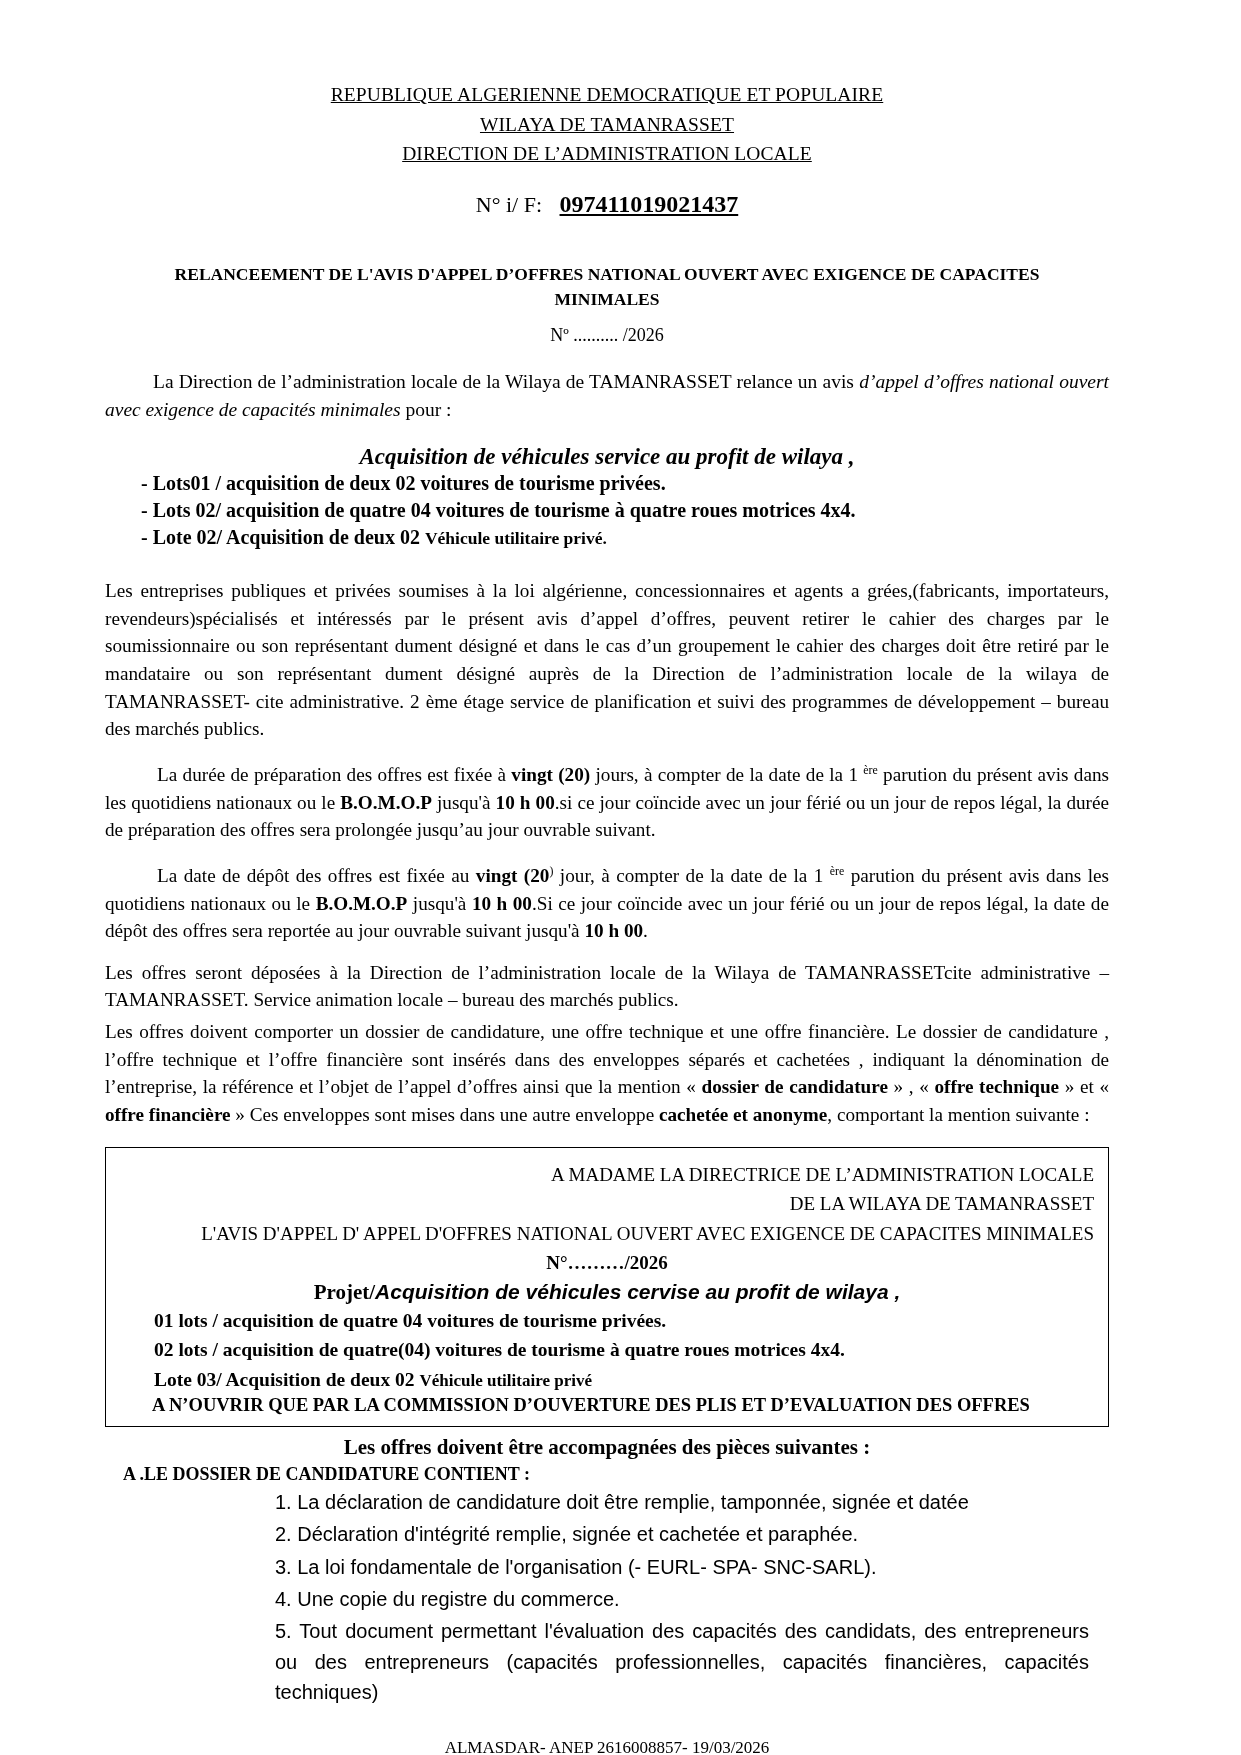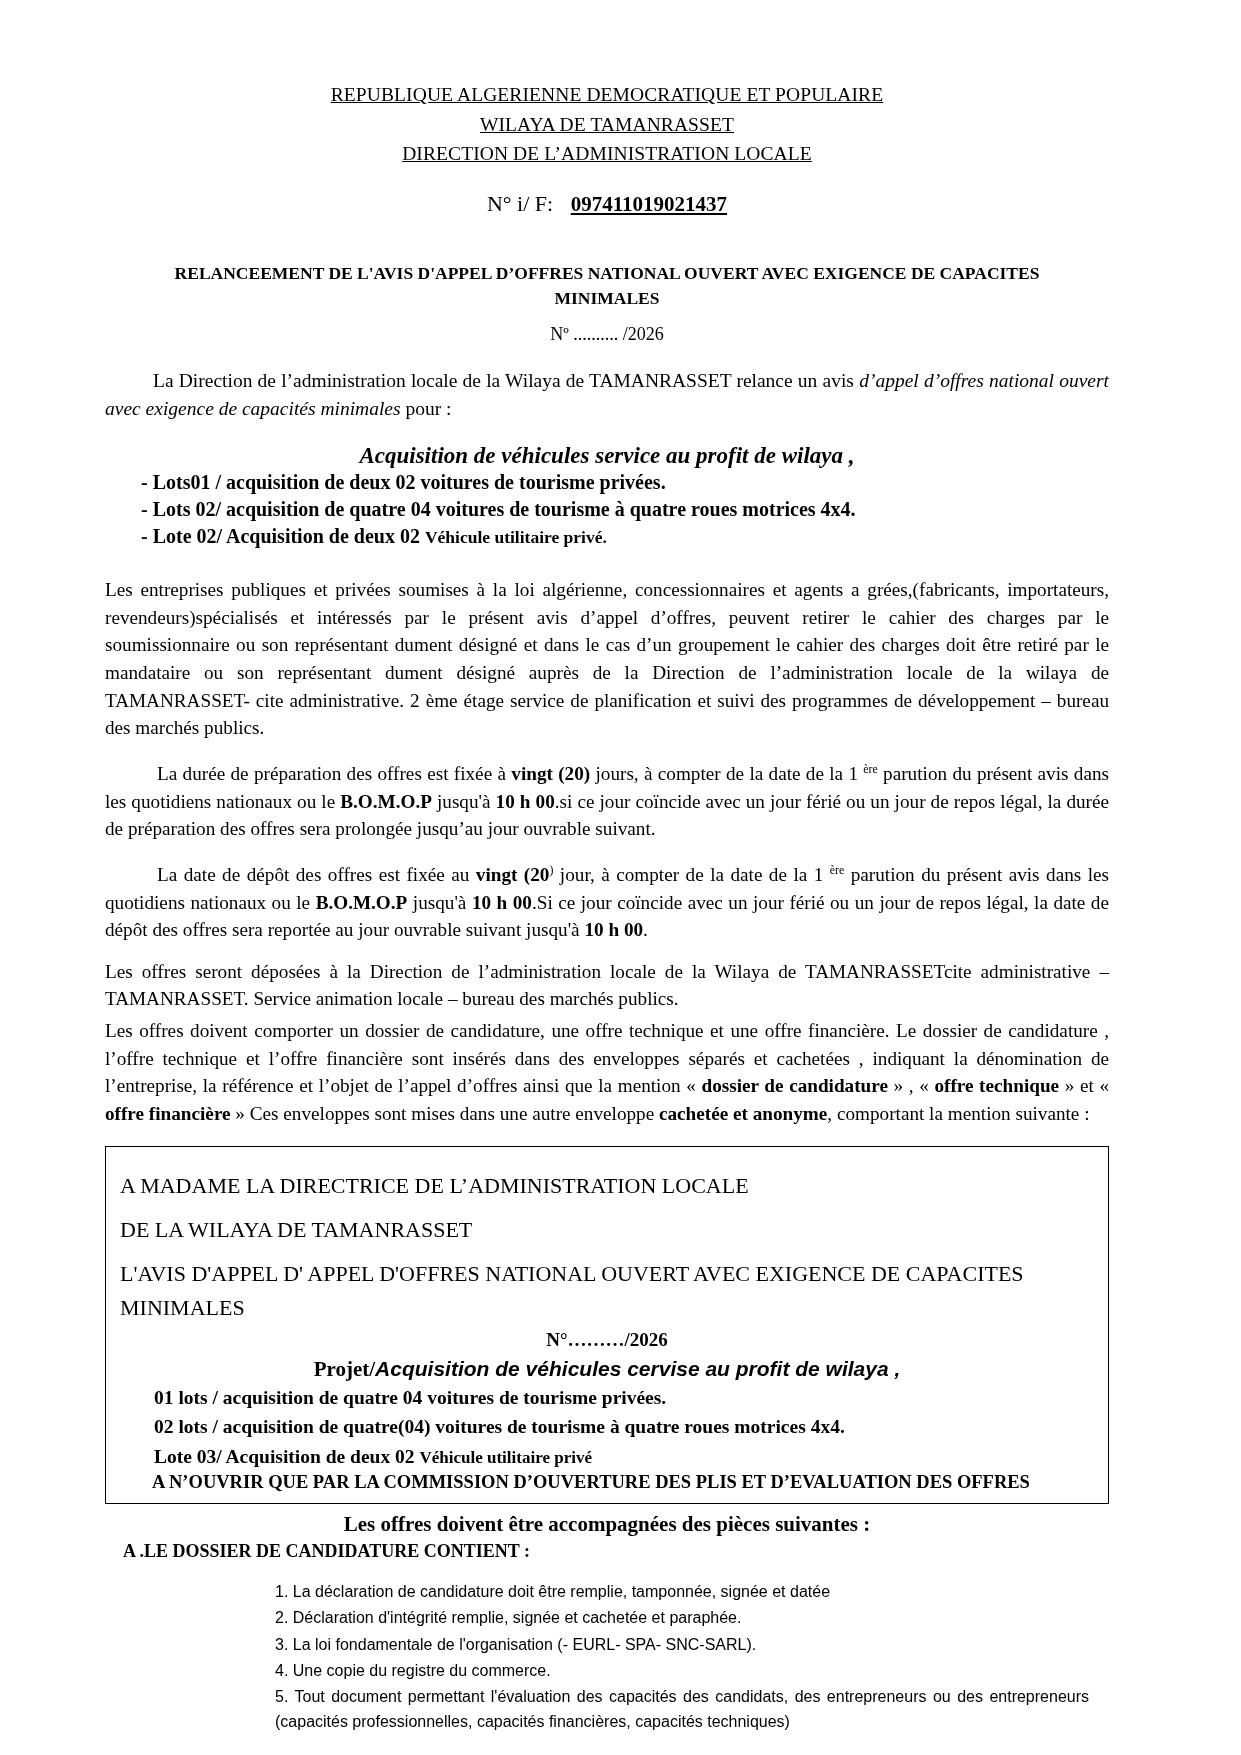--- a/index.html
+++ b/index.html
@@ -34,21 +34,21 @@
   .hdr-line span.u { text-decoration: underline; }
 
   .ref {
     text-align: center;
     font-size: 22px;
     margin-top: 22px;
   }
   .ref .num {
     font-weight: bold;
     text-decoration: underline;
-    font-size: 21px;
+    font-size: 24px;
     margin-left: 12px;
   }
 
   .title-block {
     text-align: center;
     font-weight: bold;
     font-size: 17.5px;
     line-height: 1.45;
     margin-top: 44px;
     padding: 0 18px;
@@ -91,24 +91,23 @@
   .body-para.first { margin-top: 26px; }
   .body-para.ind { text-indent: 52px; }
   sup { font-size: 0.62em; vertical-align: super; }
 
   .boxed {
     border: 1.5px solid #000;
     margin-top: 18px;
     padding: 12px 14px 10px 14px;
   }
   .boxed .l1 {
-    text-align: left;
-    font-size: 22px;
+    text-align: right;
+    font-size: 19px;
     line-height: 1.55;
-    margin-top: 10px;
   }
   .boxed .l-num {
     text-align: center;
     font-size: 19px;
     font-weight: bold;
     margin-top: 4px;
   }
   .boxed .proj {
     text-align: center;
     font-size: 21px;
@@ -142,25 +141,25 @@
     font-weight: bold;
     margin-top: 8px;
   }
   .dossier-head {
     font-size: 18px;
     font-weight: bold;
     margin-top: 4px;
     padding-left: 18px;
   }
   .items {
-    margin-top: 18px;
+    margin-top: 2px;
     padding-left: 170px;
     padding-right: 20px;
     font-family: "Liberation Sans", sans-serif;
-    font-size: 16px;
+    font-size: 20px;
     line-height: 1.52;
   }
   .items .item { margin-bottom: 2px; text-align: justify; }
 
   .footer {
     text-align: center;
     font-size: 17px;
     margin-top: 30px;
     font-family: "Liberation Serif", serif;
   }

